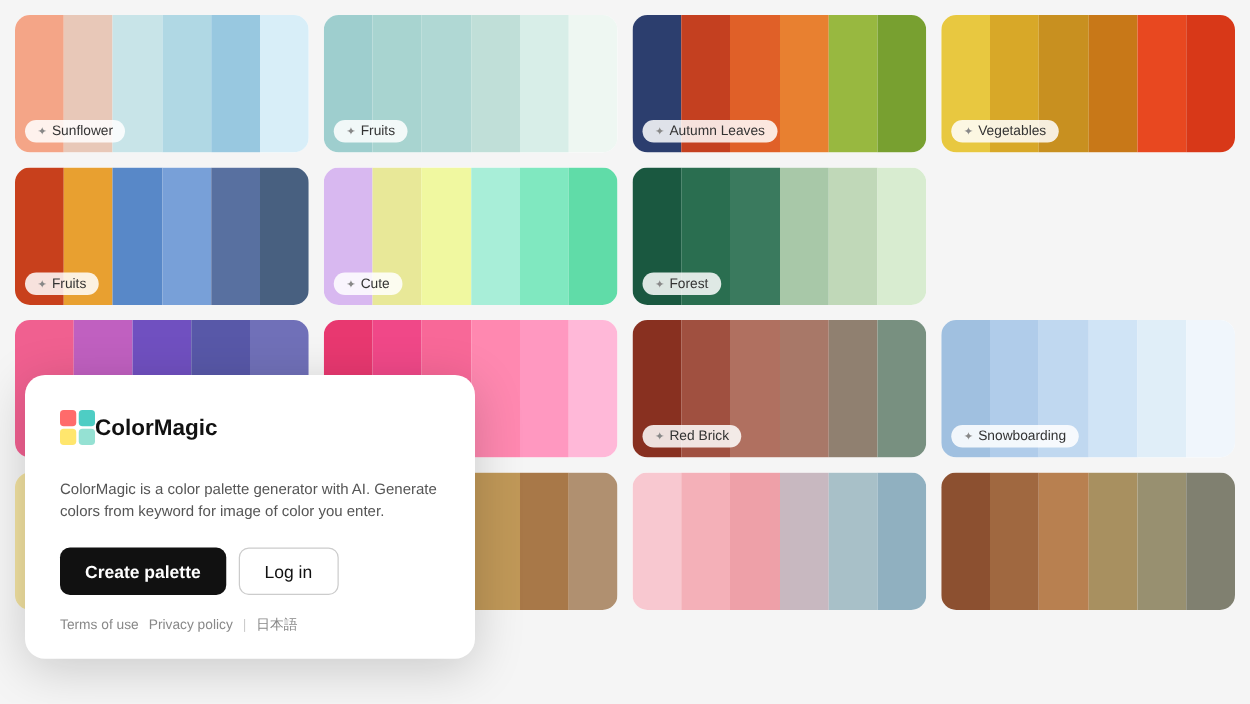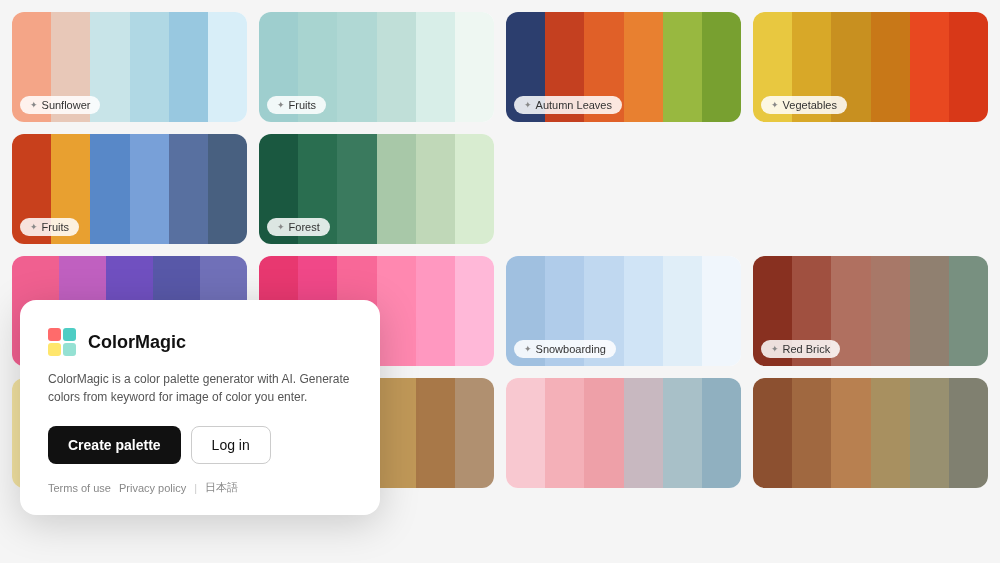--- a/index.html
+++ b/index.html
@@ -67,22 +67,22 @@
       background: white;
       border-radius: 16px;
       box-shadow: 0 8px 40px rgba(0,0,0,0.18);
       padding: 28px 28px 20px 28px;
       z-index: 100;
     }
 
     .popup-logo {
       display: flex;
       align-items: center;
-      gap: 12px;
-      margin-bottom: 14px;
+      gap: 0;
+      margin-bottom: 26px;
     }
 
     .logo-icon {
       width: 28px;
       height: 28px;
     }
 
     .popup-logo-text {
       font-size: 18px;
       font-weight: 700;
@@ -199,20 +199,29 @@
   <div class="palette-card">
     <div class="color-strip" style="background:#C8401C;"></div>
     <div class="color-strip" style="background:#E8A030;"></div>
     <div class="color-strip" style="background:#5888C8;"></div>
     <div class="color-strip" style="background:#78A0D8;"></div>
     <div class="color-strip" style="background:#5870A0;"></div>
     <div class="color-strip" style="background:#486080;"></div>
     <div class="palette-label">Fruits</div>
   </div>
 
+  <div class="palette-card">
+    <div class="color-strip" style="background:#D8B8F0;"></div>
+    <div class="color-strip" style="background:#E8E898;"></div>
+    <div class="color-strip" style="background:#F0F8A0;"></div>
+    <div class="color-strip" style="background:#A8EED8;"></div>
+    <div class="color-strip" style="background:#80E8C0;"></div>
+    <div class="color-strip" style="background:#60DCA8;"></div>
+    <div class="palette-label">Cute</div>
+  </div>
 
   <div class="palette-card">
     <div class="color-strip" style="background:#1A5840;"></div>
     <div class="color-strip" style="background:#2A6E50;"></div>
     <div class="color-strip" style="background:#3A7A5E;"></div>
     <div class="color-strip" style="background:#A8C8A8;"></div>
     <div class="color-strip" style="background:#C0D8B8;"></div>
     <div class="color-strip" style="background:#D8ECD0;"></div>
     <div class="palette-label">Forest</div>
   </div>
@@ -233,38 +242,38 @@
     <div class="color-strip" style="background:#E83870;"></div>
     <div class="color-strip" style="background:#F04888;"></div>
     <div class="color-strip" style="background:#F86898;"></div>
     <div class="color-strip" style="background:#FF88B0;"></div>
     <div class="color-strip" style="background:#FF98C0;"></div>
     <div class="color-strip" style="background:#FFB8D8;"></div>
     <div class="palette-label">Youthful</div>
   </div>
 
   <div class="palette-card">
+    <div class="color-strip" style="background:#883020;"></div>
+    <div class="color-strip" style="background:#A05040;"></div>
+    <div class="color-strip" style="background:#B07060;"></div>
+    <div class="color-strip" style="background:#A87868;"></div>
+    <div class="color-strip" style="background:#908070;"></div>
+    <div class="color-strip" style="background:#789080;"></div>
+    <div class="palette-label">Red Brick</div>
+  </div>
+
+  <div class="palette-card">
     <div class="color-strip" style="background:#A0C0E0;"></div>
     <div class="color-strip" style="background:#B0CCEA;"></div>
     <div class="color-strip" style="background:#C0D8F0;"></div>
     <div class="color-strip" style="background:#D0E4F6;"></div>
     <div class="color-strip" style="background:#E0EEF8;"></div>
     <div class="color-strip" style="background:#F0F6FC;"></div>
     <div class="palette-label">Snowboarding</div>
   </div>
-
-  <div class="palette-card">
-    <div class="color-strip" style="background:#883020;"></div>
-    <div class="color-strip" style="background:#A05040;"></div>
-    <div class="color-strip" style="background:#B07060;"></div>
-    <div class="color-strip" style="background:#A87868;"></div>
-    <div class="color-strip" style="background:#908070;"></div>
-    <div class="color-strip" style="background:#789080;"></div>
-    <div class="palette-label">Red Brick</div>
-  </div>
 </div>
 
 <div class="grid-container" style="top:366px;">
 
   <div class="palette-card" style="height:110px;">
     <div class="color-strip" style="background:#F0E0A0;"></div>
     <div class="color-strip" style="background:#D8C870;"></div>
     <div class="color-strip" style="background:#8CAA50;"></div>
     <div class="color-strip" style="background:#D0B880;"></div>
     <div class="color-strip" style="background:#E8D0A0;"></div>

